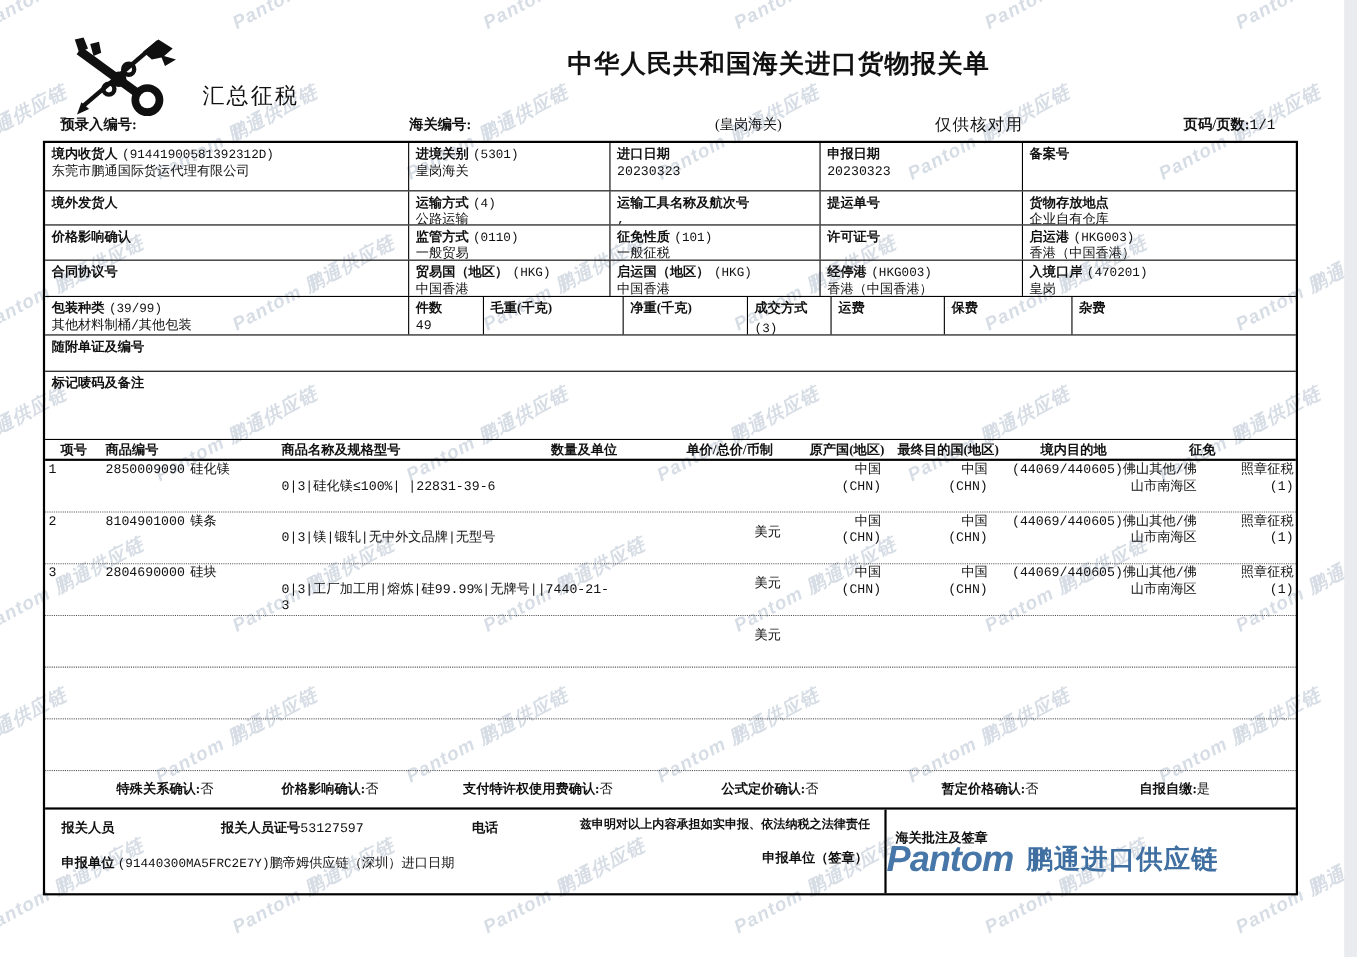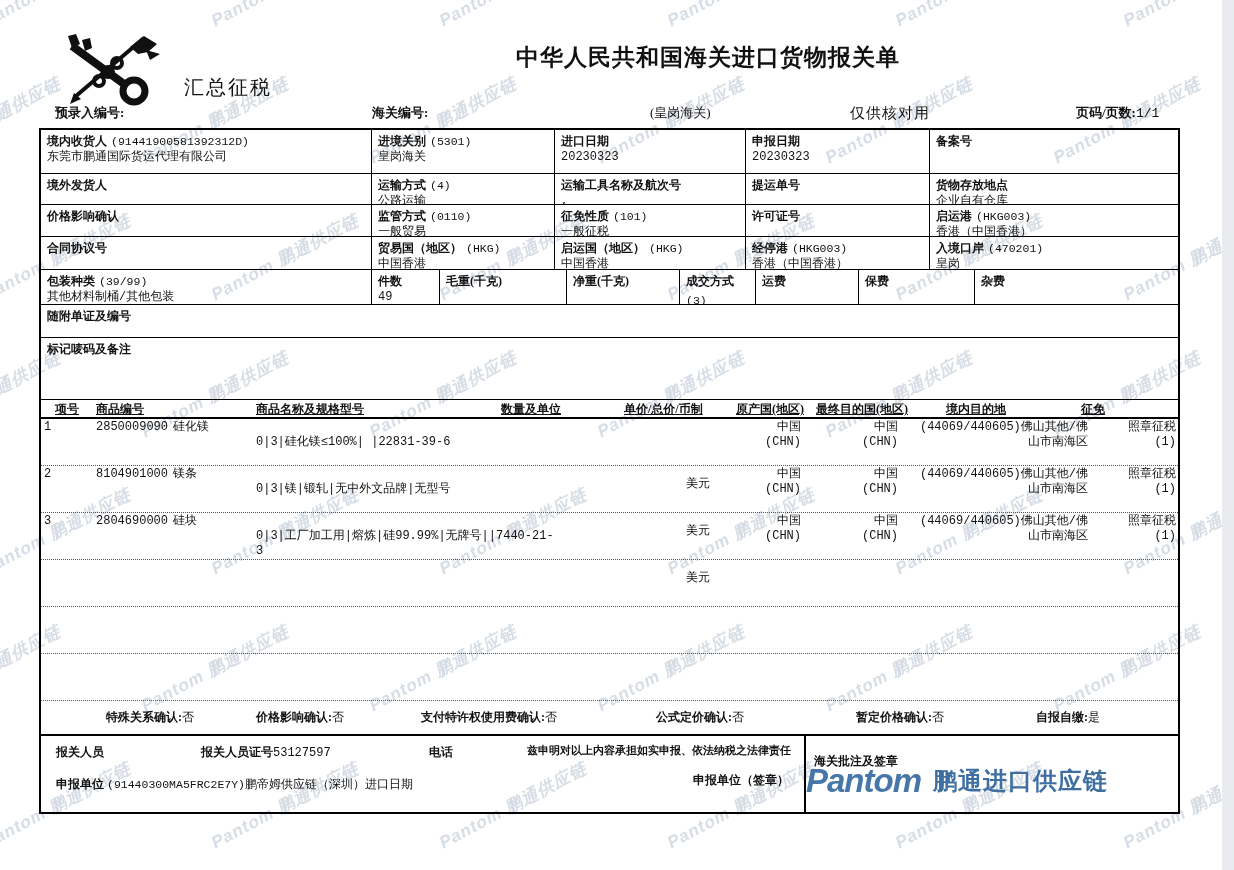--- a/index.html
+++ b/index.html
@@ -23,21 +23,21 @@
   .band{display:flex;border-bottom:1px solid #000;box-sizing:border-box;}
   .band:last-child{border-bottom:none;}
   .cell{box-sizing:border-box;border-left:1px solid #000;padding:1px 4px 0 6px;overflow:hidden;flex-shrink:0;}
   .cell:first-child{border-left:none;}
   .lab{font-weight:bold;font-size:12px;}
   .code{font-family:"Liberation Mono","DejaVu Sans Mono",monospace;font-size:11.5px;}
   .val{font-size:12px;line-height:14px;font-family:"Liberation Mono","DejaVu Sans Mono",monospace;}
   .h42{height:44px}.h31{height:31px}.h32{height:32px}.h33{height:33px}.h35{height:35px}.h62{height:62px}
   
   .ghead{position:relative;height:19px;border-bottom:2px solid #000;box-sizing:border-box;}
-  .ghead span{position:absolute;top:1px;font-weight:bold;font-size:12px;white-space:nowrap;text-decoration:underline;}
+  .ghead span{position:absolute;top:1px;font-weight:bold;font-size:12px;white-space:nowrap;}
   .grow{position:relative;height:47px;border-bottom:1px dotted #555;box-sizing:border-box;
         font-size:12px;line-height:15px;font-family:"Liberation Mono","DejaVu Sans Mono",monospace;}
   .g-no{position:absolute;left:3px;top:1px;}
   .g-line1{position:absolute;left:55px;top:1px;white-space:nowrap;}
   .g-line1 .g-code{margin-right:5px;}
   .g-spec{position:absolute;left:215px;top:16px;width:300px;word-break:break-all;}
   .g-cur{position:absolute;left:645px;top:31px;margin-top:27px;}
   .g-origin{position:absolute;left:676px;top:1px;width:84px;text-align:right;}
   .g-destc{position:absolute;left:772px;top:1px;width:85px;text-align:right;}
   .g-destp{position:absolute;left:877px;top:1px;width:170px;text-align:right;word-break:break-all;}

